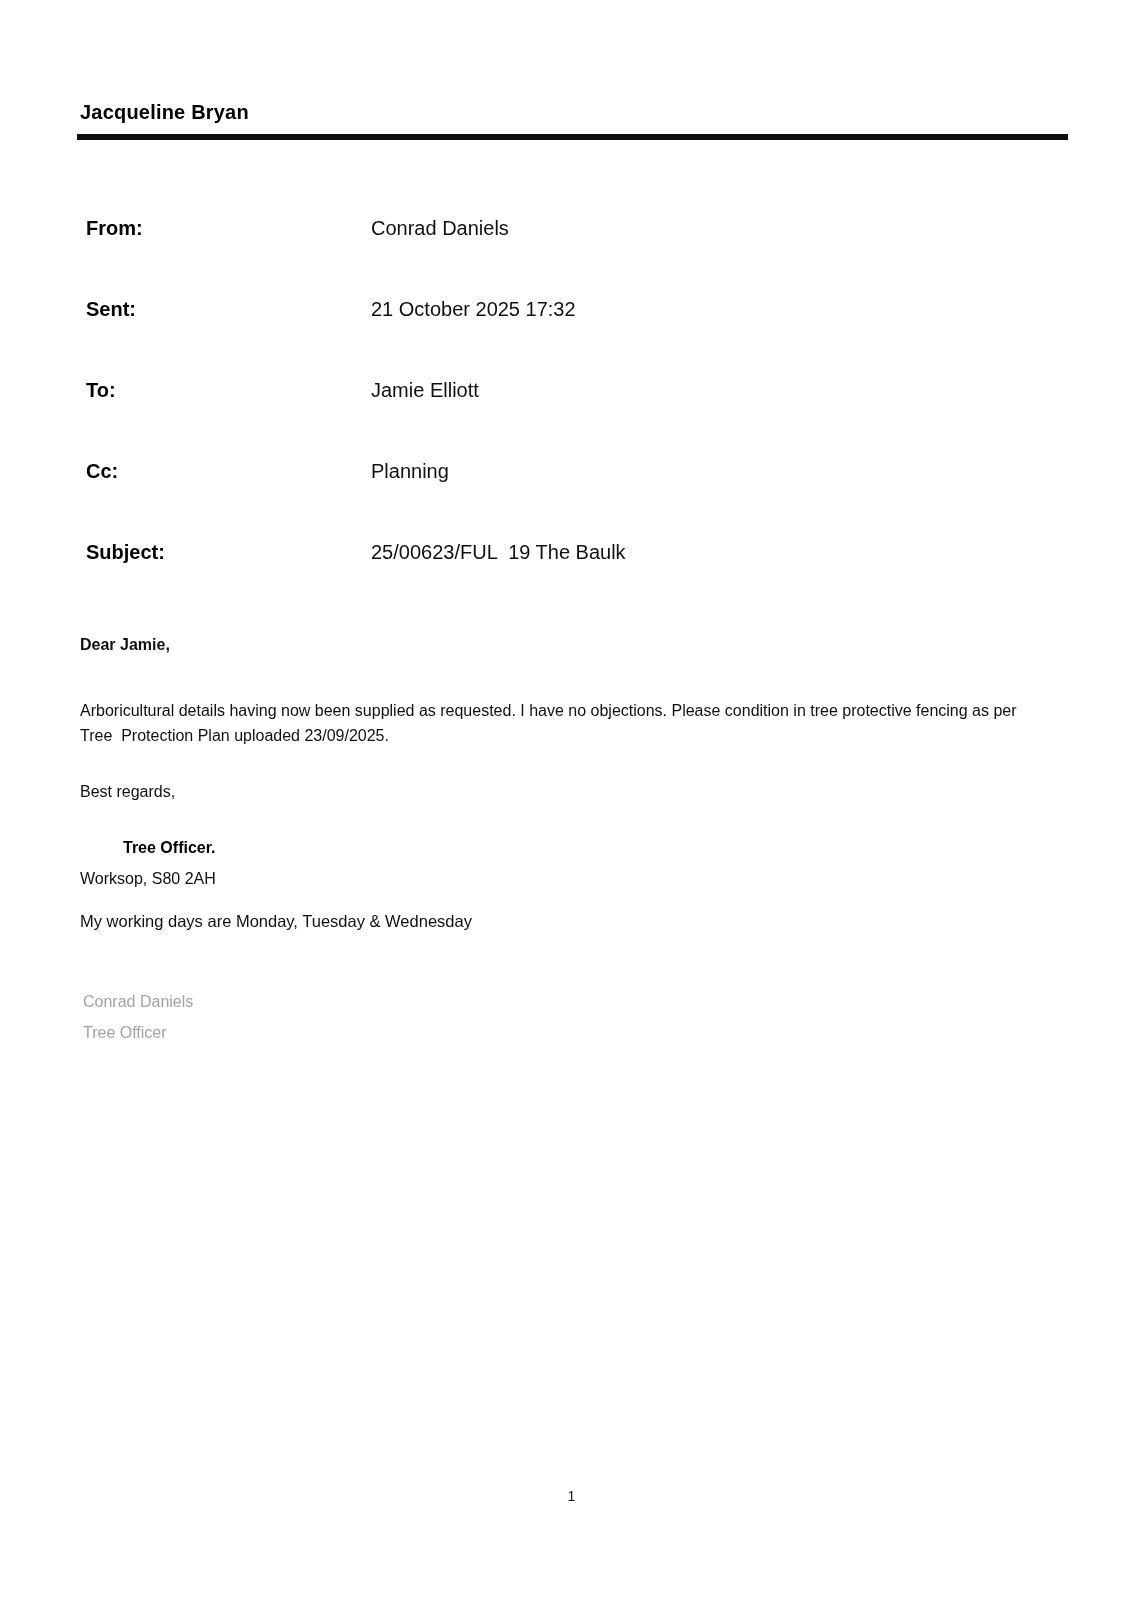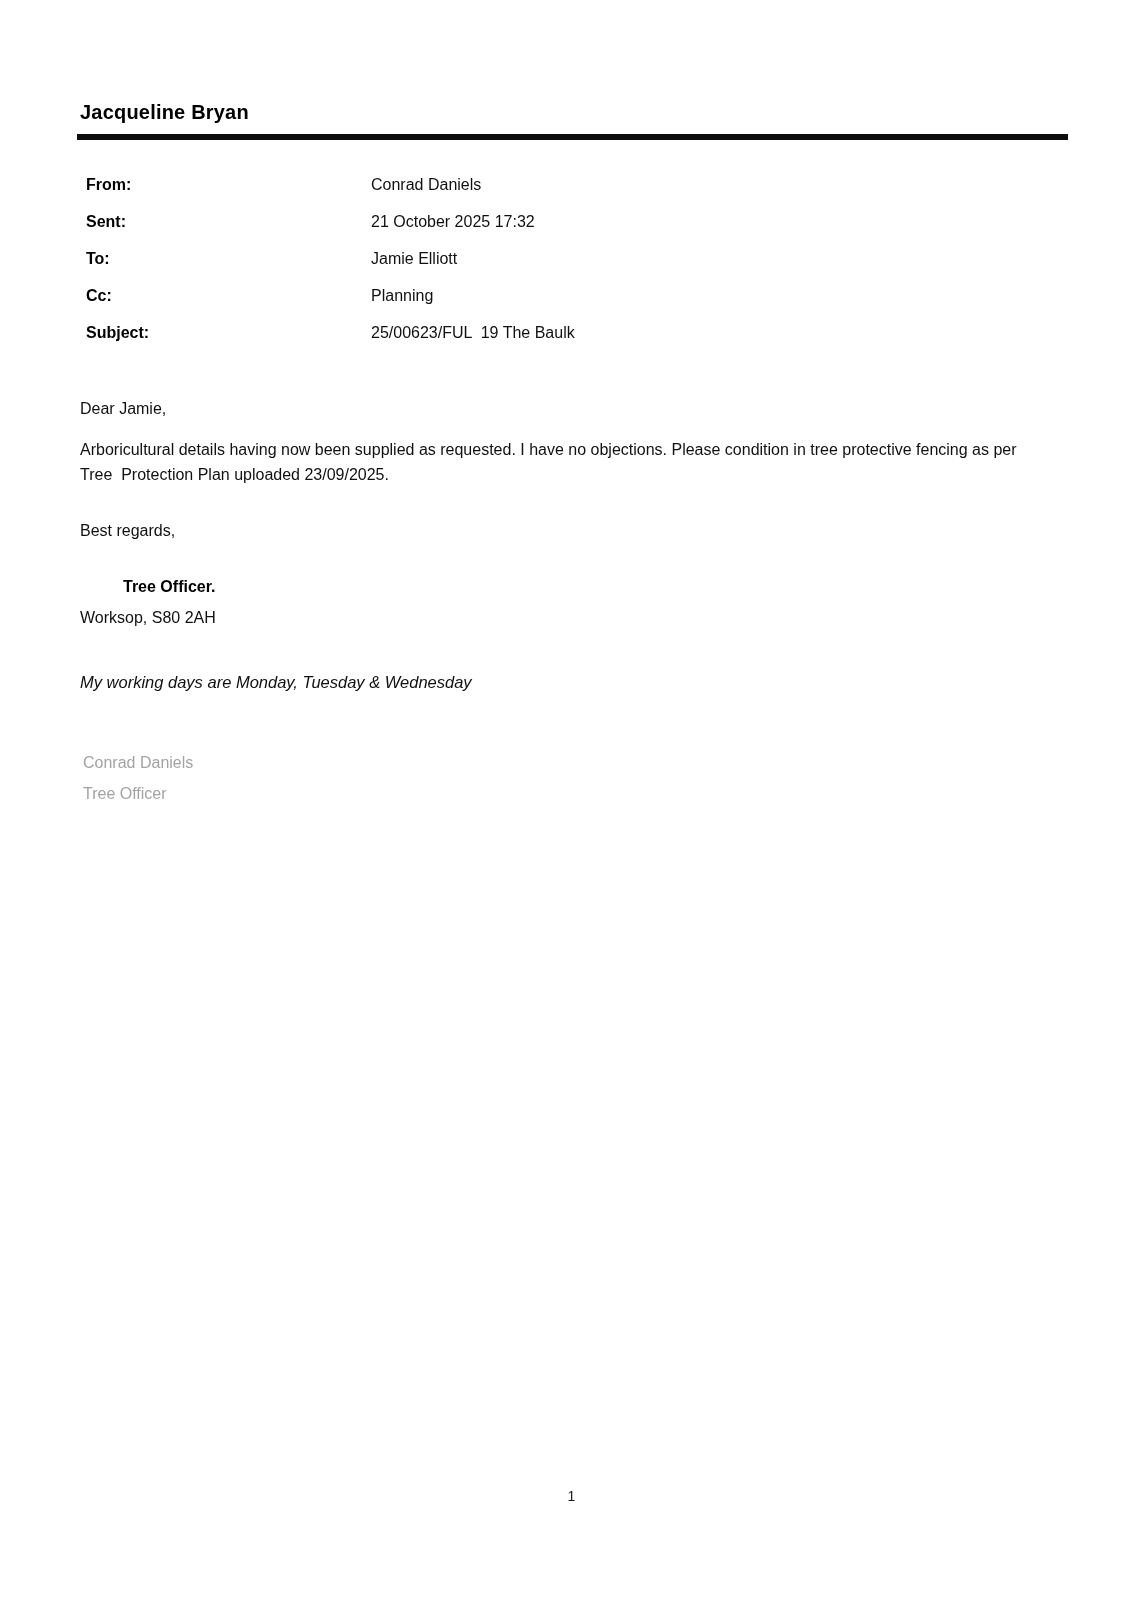--- a/index.html
+++ b/index.html
@@ -33,47 +33,47 @@
     margin-top: 7px;
     height: 6px;
     background: #0d0d0d;
     width: 100%;
   }
   .header-fields {
     margin-top: 23px;
   }
   .field-row {
     display: flex;
-    font-size: 16px;
+    font-size: 20px;
     line-height: 25px;
     white-space: pre-wrap;
+    margin-top: 44px;
   }
   .field-label {
     width: 285px;
     flex: 0 0 285px;
     font-weight: 700;
     color: #000000;
   }
   .field-value {
     color: #111111;
   }
   .body-text {
     font-size: 16px;
     line-height: 25px;
     color: #111111;
     white-space: pre-wrap;
   }
-  .greeting { margin-top: 39px; }
-  .main-paragraph { margin-top: 10px; max-width: 975px; }
+  .greeting { margin-top: 55px; font-weight: bold; }
+  .main-paragraph { margin-top: 35px; max-width: 975px; }
   .closing { margin-top: 25px; }
   .sig-name { font-weight: 700; color: #000000; }
   .sig-title { margin-top: 25px; font-weight: 700; color: #000000; margin-left: 43px; }
   .working-days {
-    margin-top: 34px;
-    font-style: italic;
+    margin-top: 12px;
     font-size: 16.5px;
   }
   .footer-sig {
     margin-top: 46px;
     color: #a3a3a3;
   }
   .page-number {
     position: absolute;
     left: 0;
     width: 100%;

